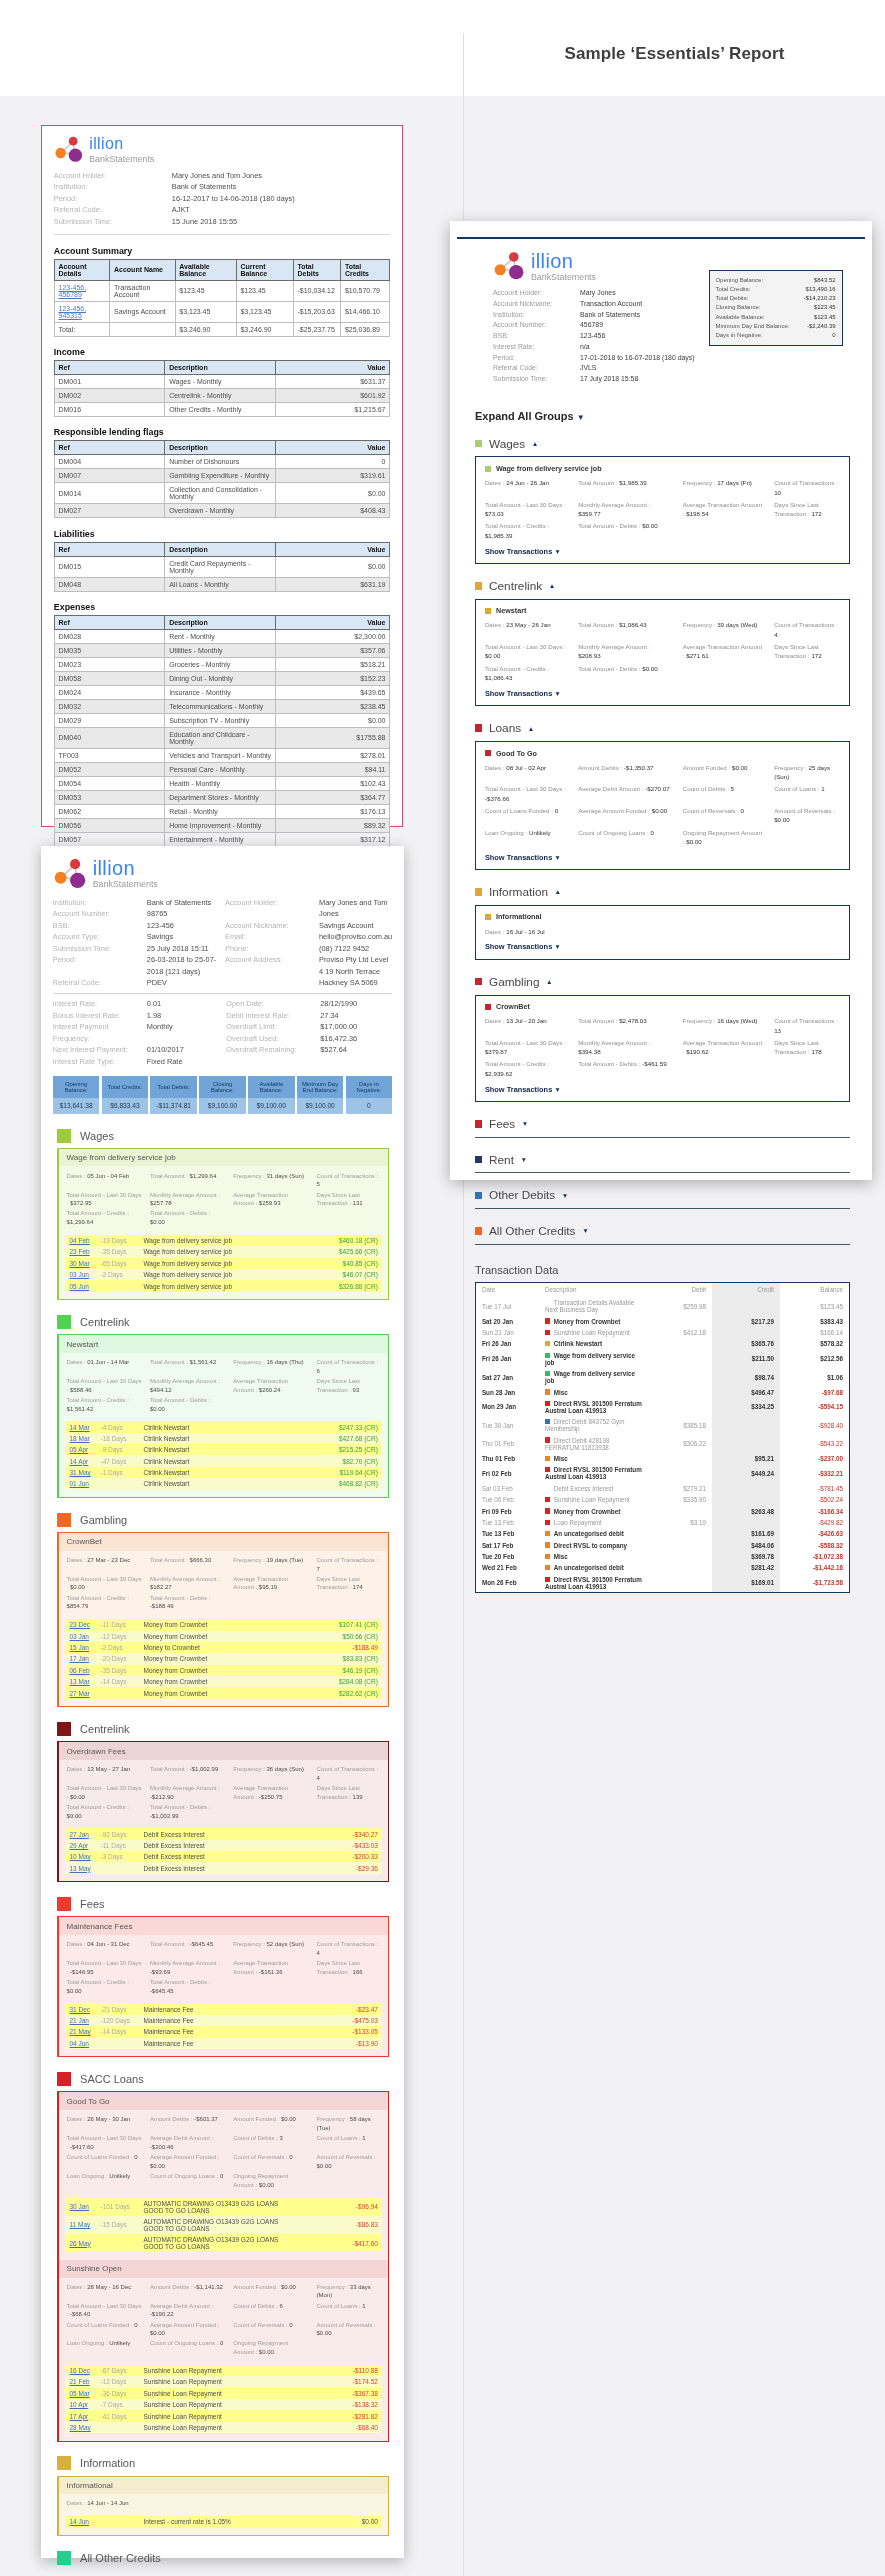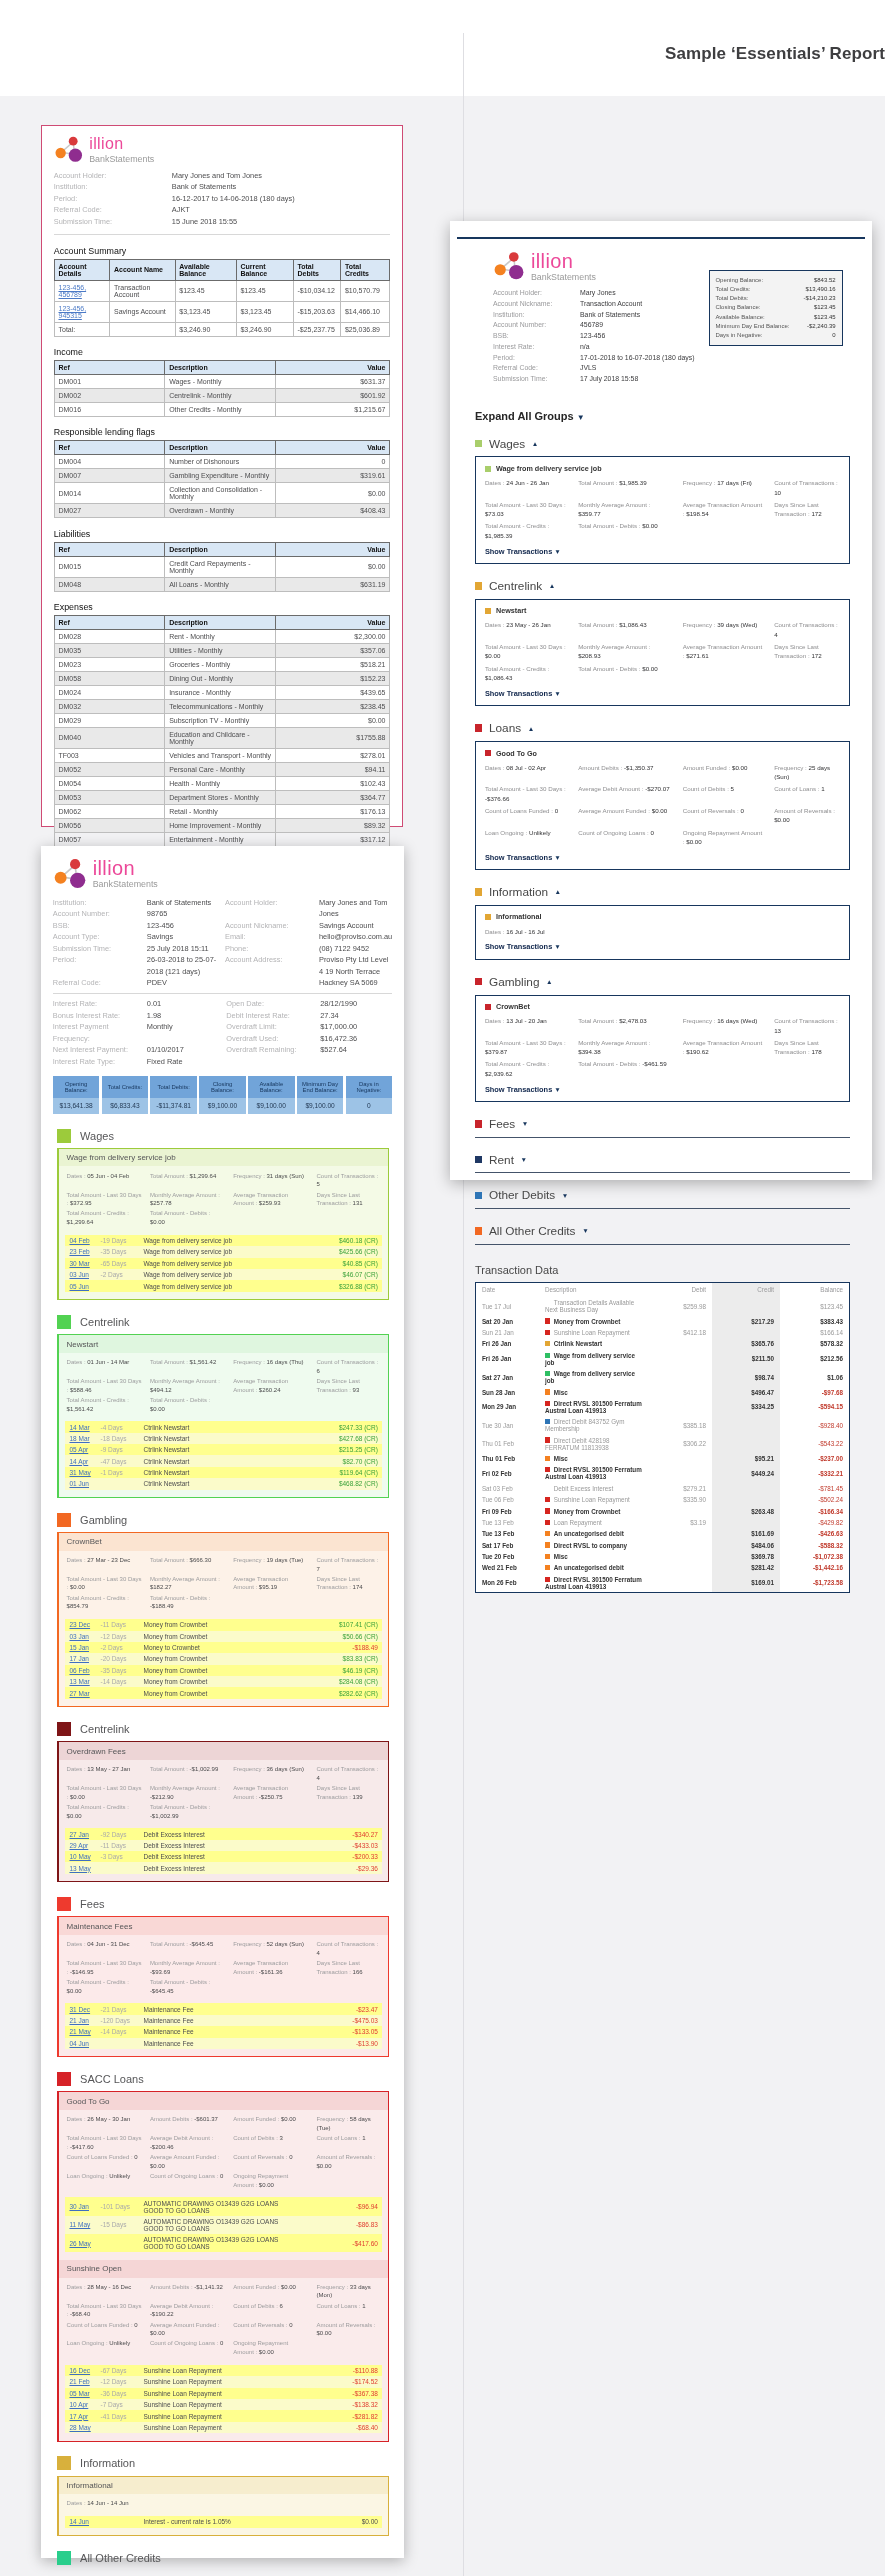--- a/index.html
+++ b/index.html
@@ -1,41 +1,41 @@
 <!DOCTYPE html>
 <html style="font-size:11.8px"><head>
 <meta charset="utf-8">
 <style>
 *{box-sizing:border-box;margin:0;padding:0}
 body{margin:0;font-family:"Liberation Sans",sans-serif;background:#fff}
 .canvas{position:relative;width:885px;height:2576px;background:linear-gradient(#ffffff 0,#ffffff 96px,#f2f2f4 96px,#f2f2f4 100%);overflow:hidden}
 .vdivider{position:absolute;left:463px;top:33px;bottom:0;width:0.7px;background:#dedee2}
 .title{position:absolute;top:44px;font-size:17px;font-weight:bold;color:#3e3e40;letter-spacing:0.1px}
 .title.l{left:0;width:463px;text-align:center}
-.title.r{left:464px;width:421px;text-align:right}
+.title.r{left:464px;width:421px;text-align:center}
 .page{position:absolute;background:#fff}
 #p1{left:41px;top:125px;width:362px;height:702px;border:1.5px solid #cf4b74;padding:10.3px 11.8px}
 #p2{left:41px;top:846px;width:363px;height:1712px;box-shadow:0 3px 13.3px rgba(0,0,0,.28);padding:11.8px}
 #p3{left:450px;top:221px;width:422px;height:959px;box-shadow:0 3.7px 14.8px rgba(0,0,0,.3)}
 
 .logo{display:flex;align-items:flex-start;gap:5.9px}
-.logo .word{font-size:20px;color:#ec4899;letter-spacing:0.4px;line-height:1}
+.logo .word{font-size:20px;color:#3b82f6;letter-spacing:0.4px;line-height:1}
 .logo .sub{font-size:8.9px;color:#9a9a9a;margin-top:1.5px}
 .logo.small .word{font-size:16px}
 
 .kv{display:flex;font-size:7.4px;line-height:1.55}
 .kv .k{color:#b4b4b6;flex:none}
 .kv .v{color:#4d4d4f}
 .p1kv .k{width:118px}
 .p2cols{display:flex;gap:7.4px;margin-top:7.4px}
 .p2cols .col{flex:1}
 .p2cols .kv .k{width:94px}
 hr.soft{border:none;border-top:0.7px solid #d8d8d8;margin:7.4px 0}
 
-.h1x{font-size:8.9px;font-weight:normal;color:#111;margin:10.3px 0 3px}
+.h1x{font-size:8.9px;font-weight:bold;color:#111;margin:10.3px 0 3px}
 table.t6,table.t3{width:100%;border-collapse:collapse;border:1.5px solid #5a5a5a}
 .t6 th,.t3 th{background:#d9e7f5;font-size:7px;text-align:left;padding:3px 3.7px;border:0.7px solid #6b6b6b;color:#111}
 .t6 td,.t3 td{font-size:7px;color:#4d4d4f;padding:3px 3.7px;border:0.7px solid #bdbdbd}
 .t3 tbody tr:nth-child(even){background:#e9e9e9}
 .t3 td.val,.t3 th.val{text-align:right}
 td.accl.link{color:#4a79c6;text-decoration:underline;cursor:pointer}
 
 .bar{display:grid;grid-template-columns:repeat(7,1fr);gap:2.2px;margin:8.9px 0 3px}
 .bar .bh{background:#71a4d9;color:#17365d;font-size:5.9px;text-align:center;padding:3px 1.5px;display:flex;align-items:center;justify-content:center;min-height:22px}
 .bar .bv{background:#9dc3e6;color:#243a55;font-size:6.6px;text-align:center;padding:4.4px 1.5px}

